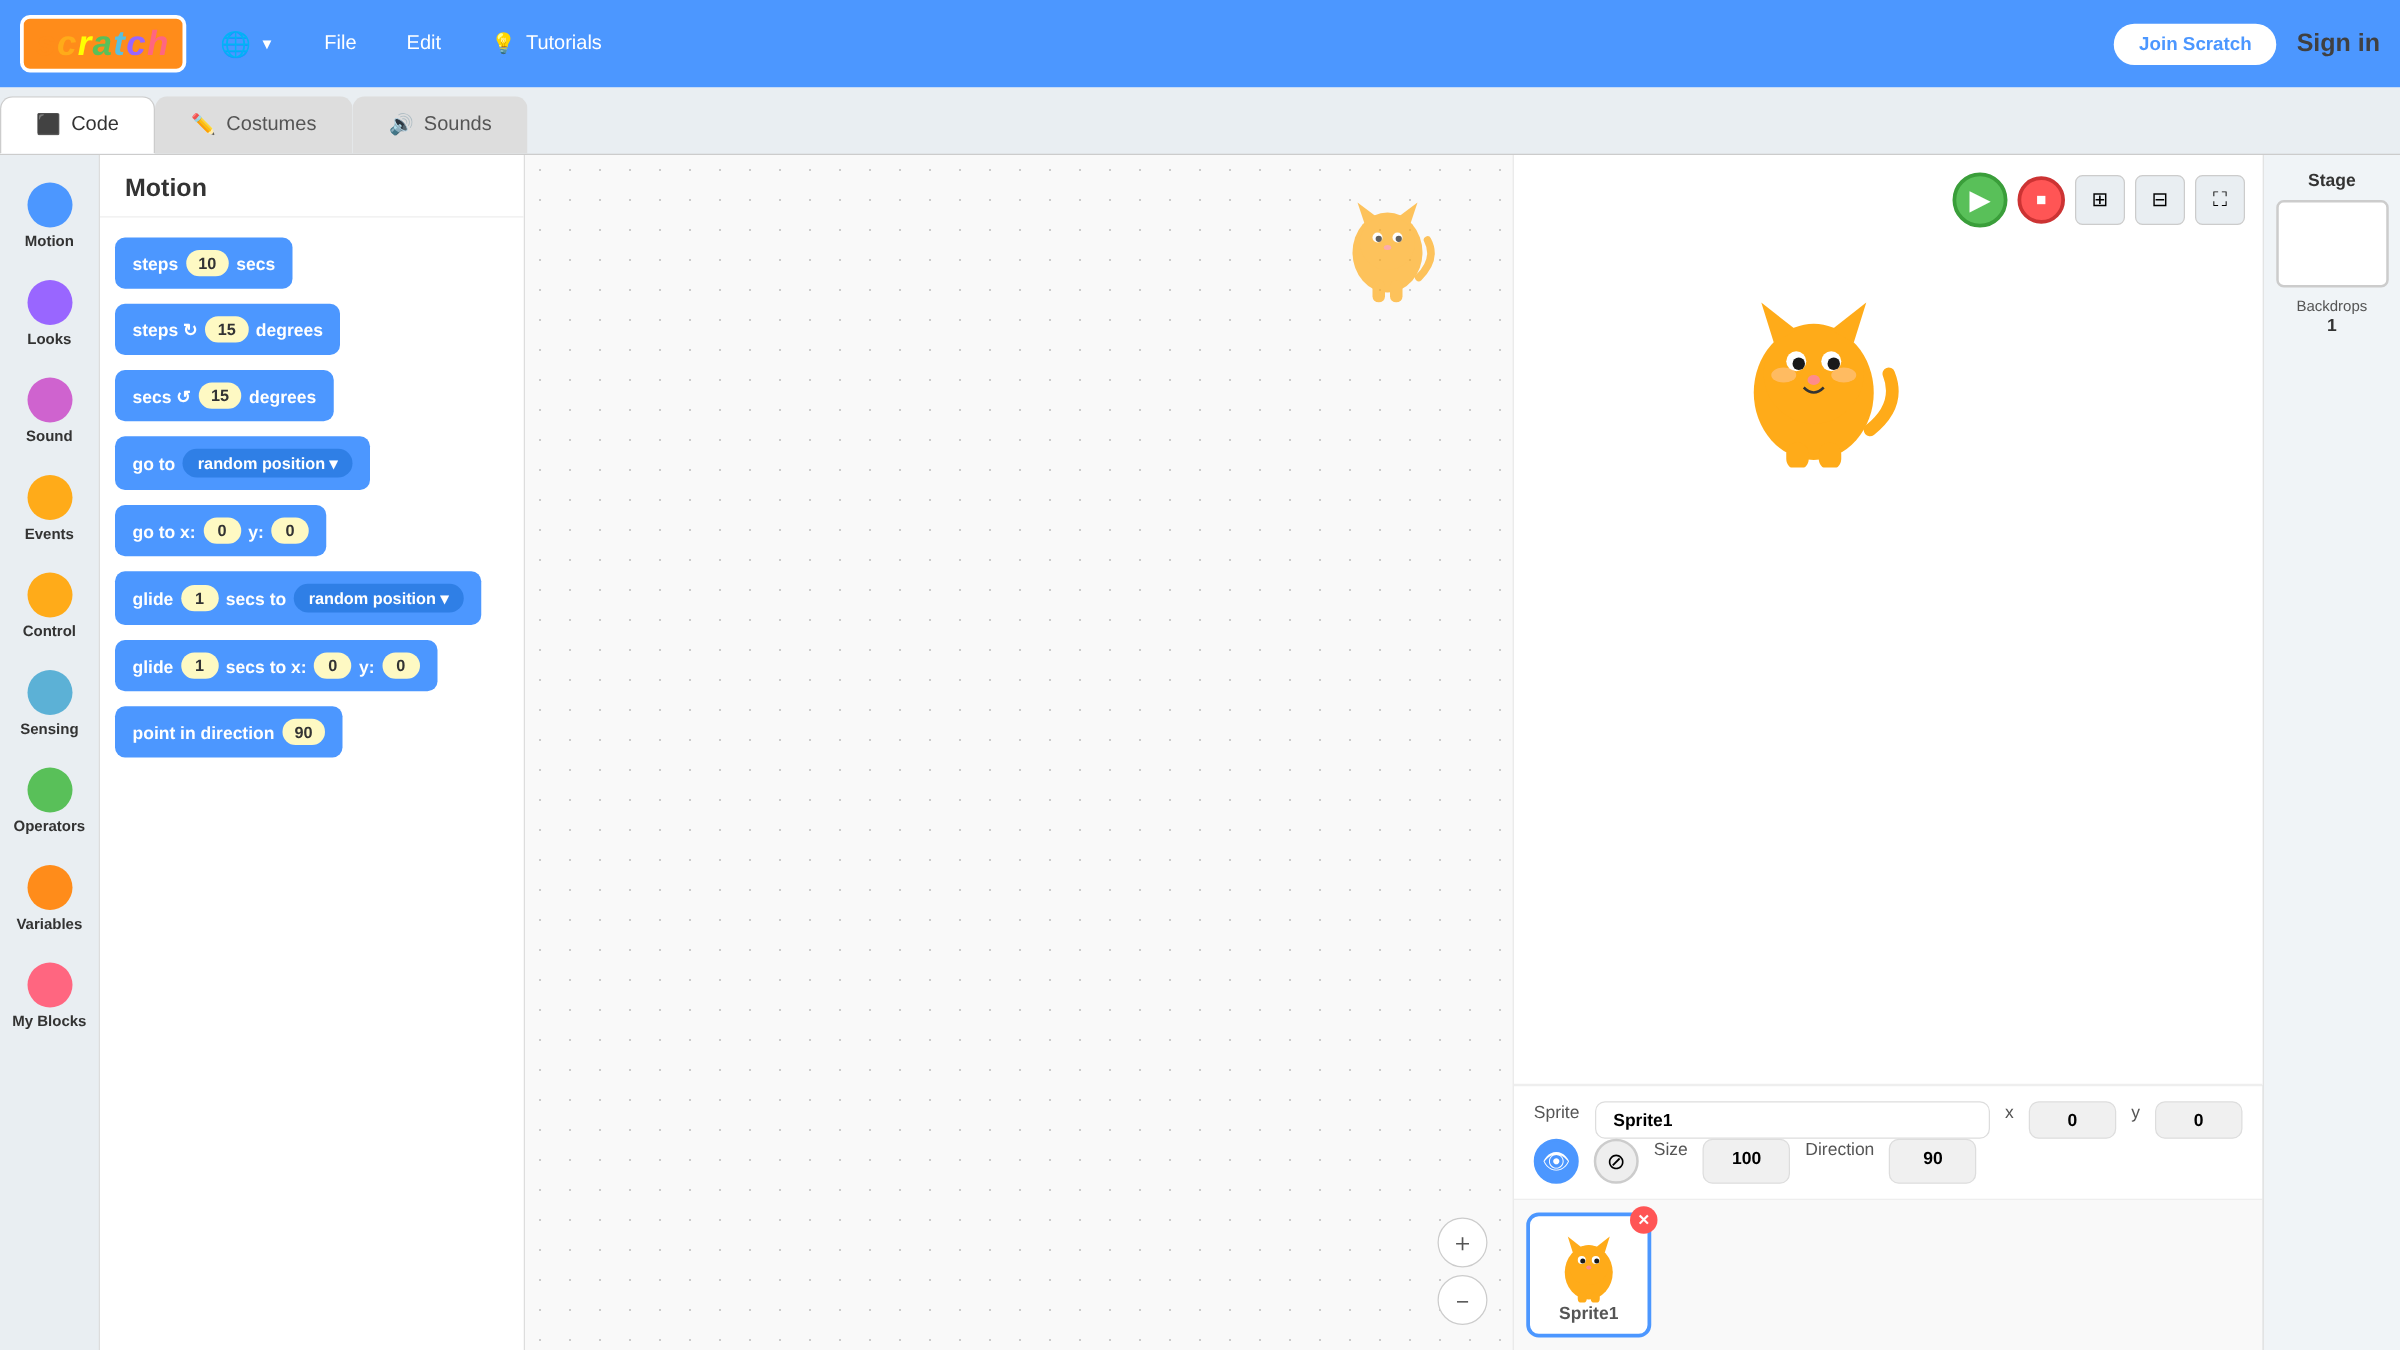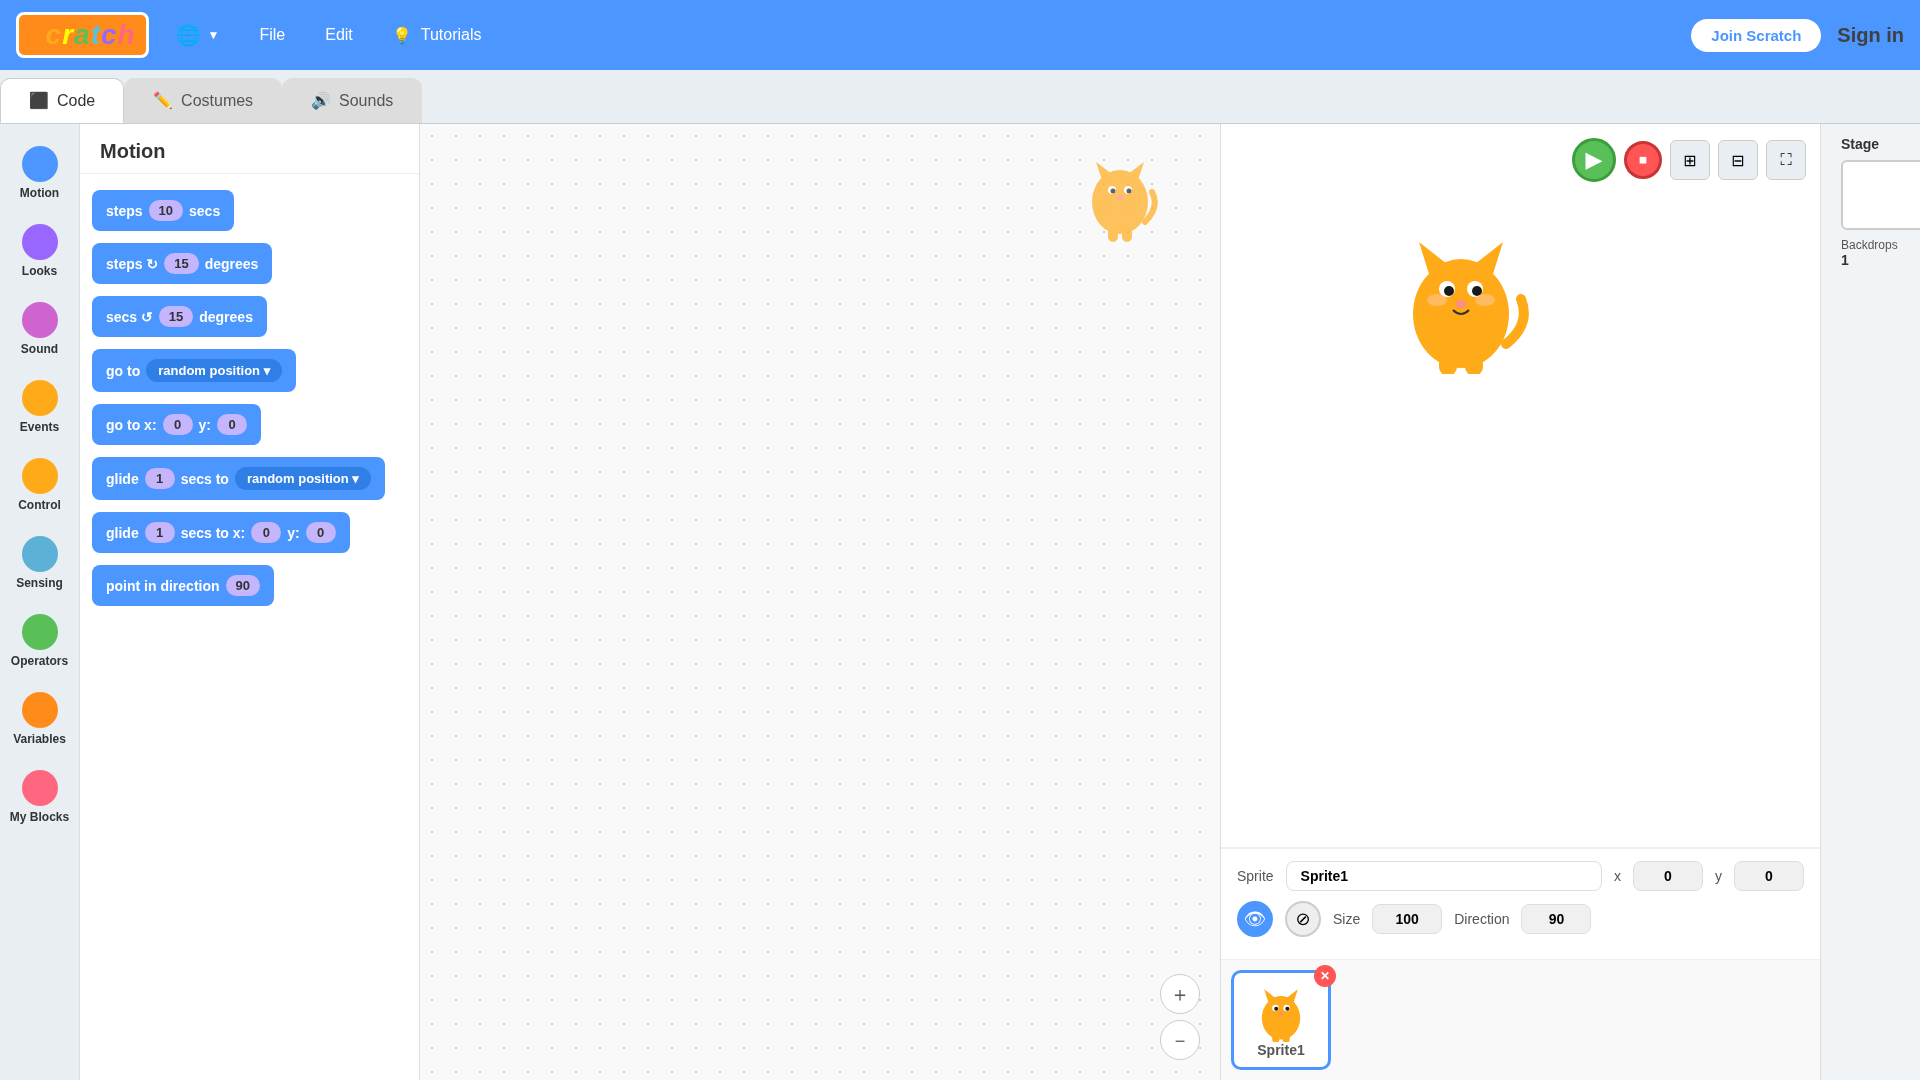--- a/index.html
+++ b/index.html
@@ -135,21 +135,21 @@
       color: white;
       border-radius: 8px;
       padding: 10px 14px;
       font-size: 14px;
       font-weight: 600;
       cursor: grab;
       white-space: nowrap;
       width: fit-content;
     }
     .block-input {
-      background: #c4b5fd;
+      background: #fef9c3;
       color: #333;
       border-radius: 12px;
       padding: 3px 10px;
       font-size: 13px;
       font-weight: 600;
       min-width: 30px;
       text-align: center;
     }
     .block-dropdown {
       background: #2F7FE6;
@@ -216,21 +216,21 @@
       cursor: pointer; font-size: 16px; color: white; border: 3px solid #cc3333;
     }
 
     
     #sprite-info {
       padding: 12px 16px;
       background: white;
       border-top: 1px solid #eee;
     }
     .sprite-row {
-      display: flex; align-items: center; gap: 12px; margin-bottom: 10px;
+      display: flex; gap: 12px; margin-bottom: 0;
     }
     .sprite-label { font-size: 14px; color: #555; font-weight: 500; }
     .sprite-field {
       background: #F0F0F0; border: 1px solid #ddd; border-radius: 8px;
       padding: 6px 12px; font-size: 14px; font-weight: 600; min-width: 70px;
       text-align: center;
     }
     .sprite-name-field {
       background: white; border: 1px solid #ddd; border-radius: 8px;
       padding: 6px 14px; font-size: 14px; font-weight: 600; flex: 1;
@@ -263,26 +263,27 @@
     .sprite-thumb-img { font-size: 48px; }
     .sprite-thumb-close {
       position: absolute; top: -8px; right: -8px;
       width: 22px; height: 22px; background: #FF5555; border-radius: 50%;
       display: flex; align-items: center; justify-content: center;
       color: white; font-size: 12px; cursor: pointer; font-weight: 700;
     }
 
     
     #right-stage-section {
-      width: 100px;
+      width: 110px;
       background: #F0F4F7;
       border-left: 1px solid #ddd;
       display: flex;
       flex-direction: column;
-      padding: 12px 20px;
+      align-items: center;
+      padding: 12px 8px;
     }
     .stage-section-label { font-size: 14px; font-weight: 700; color: #333; margin-bottom: 8px; }
     .stage-thumb {
       width: 90px; height: 70px; background: white;
       border: 2px solid #ccc; border-radius: 6px;
     }
     .backdrops-label { font-size: 12px; color: #555; margin-top: 8px; }
     .backdrops-count { font-size: 14px; font-weight: 700; color: #333; }
   </style>
 </head>

